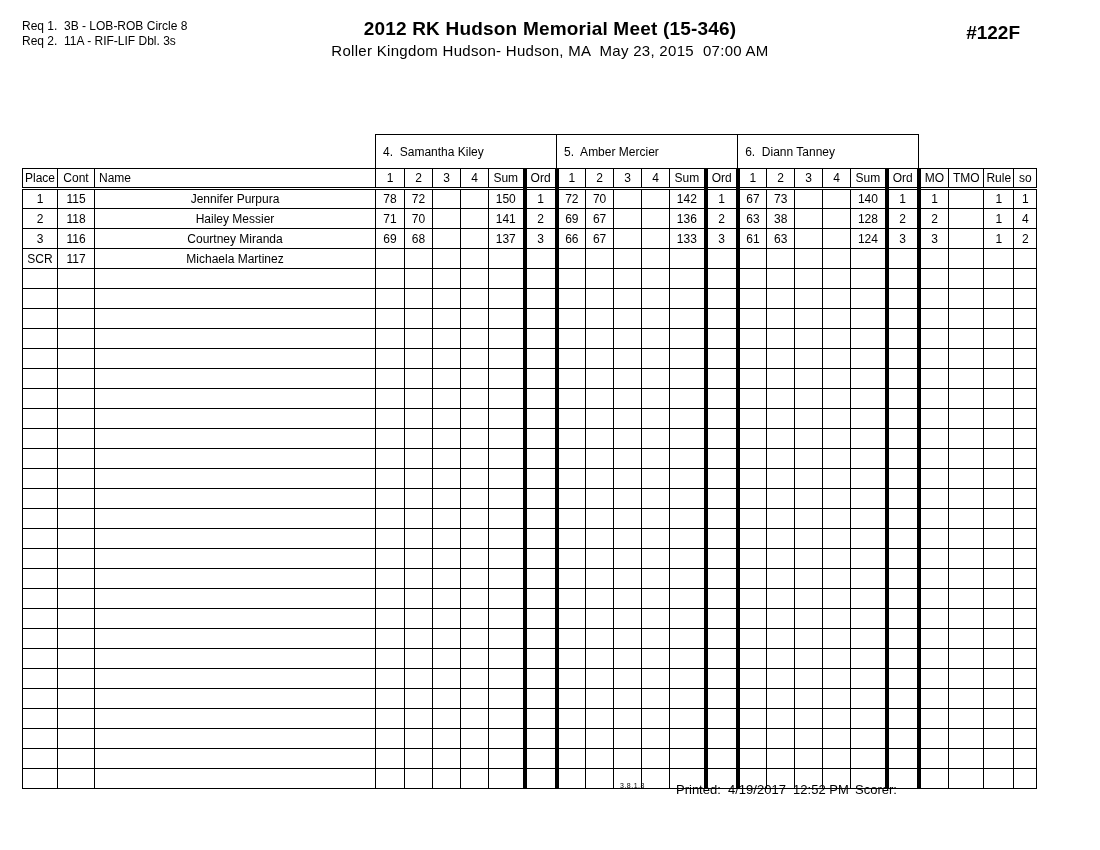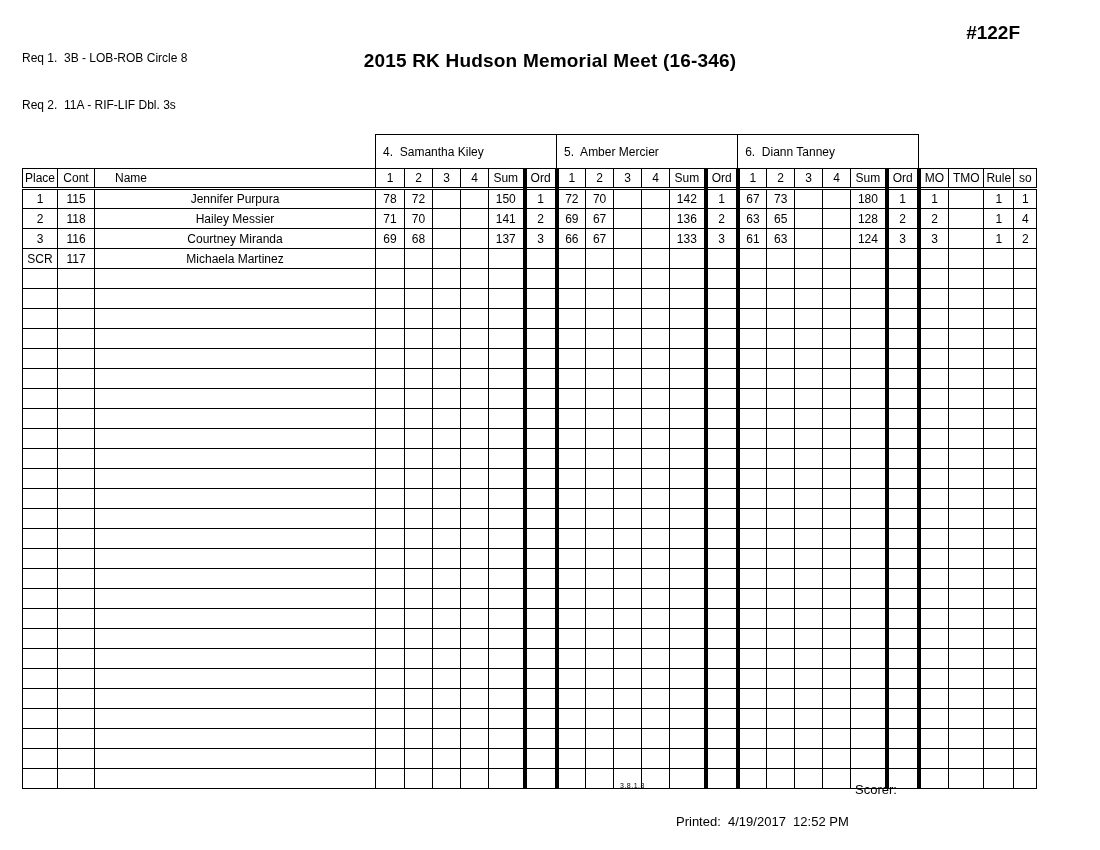--- a/index.html
+++ b/index.html
@@ -6,21 +6,21 @@
   html, body { background: #fff; }
   .page {
     position: relative;
     width: 1100px;
     height: 850px;
     background: #ffffff;
     color: #000000;
     font-family: "Liberation Sans", "DejaVu Sans", sans-serif;
     overflow: hidden;
   }
-  .pre { white-space: pre; margin-top: 32px; }
+  .pre { white-space: pre; }
 
   
   .req-block {
     position: absolute;
     left: 22px; top: 19px;
     font-size: 12px;
     line-height: 15px;
   }
   .title-block {
     position: absolute;
@@ -60,21 +60,21 @@
   }
   tr.judge-row { height: 34px; margin-top: 46px; }
   tr.judge-row td.spacer { border: none; }
   tr.judge-row td.judge {
     text-align: left;
     padding-left: 7px;
     font-size: 12px;
     white-space: pre;
   }
   tr.col-header-row th { border-bottom: 3px double #000; }
-  tr.col-header-row th.name-h { text-align: left; padding-left: 20px; }
+  tr.col-header-row th.name-h { text-align: left; padding-left: 4px; }
   td.l { text-align: left; padding-left: 6px; }
   td.name { text-align: left; padding-left: 8px; font-size: 13px; }
   .ord { border-left: 4px solid #000 !important; border-right: 4px solid #000 !important; }
   td.ord { font-weight: bold; }
   .b { font-weight: bold; }
 
   
   .footer-version {
     position: absolute;
     left: 620px; top: 782px;
@@ -96,21 +96,22 @@
 <body>
 
 <div class="page">
 
   <div class="req-block">
     <div class="pre">Req 1.  3B - LOB-ROB Circle 8</div>
     <div class="pre">Req 2.  11A - RIF-LIF Dbl. 3s</div>
   </div>
 
   <div class="title-block">
-    <div class="meet-title pre">2015 RK Hudson Memorial Meet (16-346)</div>
+    <div class="meet-title pre">2012 RK Hudson Memorial Meet (15-346)</div>
+    <div class="venue-line pre">Roller Kingdom Hudson- Hudson, MA  May 23, 2015  07:00 AM</div>
   </div>
 
   <div class="meet-number">#122F</div>
 
   <table class="results">
     <colgroup>
       <col style="width:35px">
         <col style="width:37px">
         <col style="width:281px">
       <col style="width:29px">
@@ -190,21 +191,21 @@
           <td class="l">72</td>
           <td class="l">70</td>
           <td class="l"></td>
           <td class="l"></td>
           <td class="l">142</td>
           <td class="ord">1</td>
           <td class="l">67</td>
           <td class="l">73</td>
           <td class="l"></td>
           <td class="l"></td>
-          <td class="l">180</td>
+          <td class="l">140</td>
           <td class="ord">1</td>
           <td class="c">1</td>
           <td class="c"></td>
           <td class="c">1</td>
           <td class="c">1</td>
         </tr>
         <tr>
           <td class="l b">2</td>
           <td class="l b">118</td>
           <td class="name b">Hailey Messier</td>
@@ -214,21 +215,21 @@
           <td class="l"></td>
           <td class="l">141</td>
           <td class="ord">2</td>
           <td class="l">69</td>
           <td class="l">67</td>
           <td class="l"></td>
           <td class="l"></td>
           <td class="l">136</td>
           <td class="ord">2</td>
           <td class="l">63</td>
-          <td class="l">65</td>
+          <td class="l">38</td>
           <td class="l"></td>
           <td class="l"></td>
           <td class="l">128</td>
           <td class="ord">2</td>
           <td class="c">2</td>
           <td class="c"></td>
           <td class="c">1</td>
           <td class="c">4</td>
         </tr>
         <tr>

